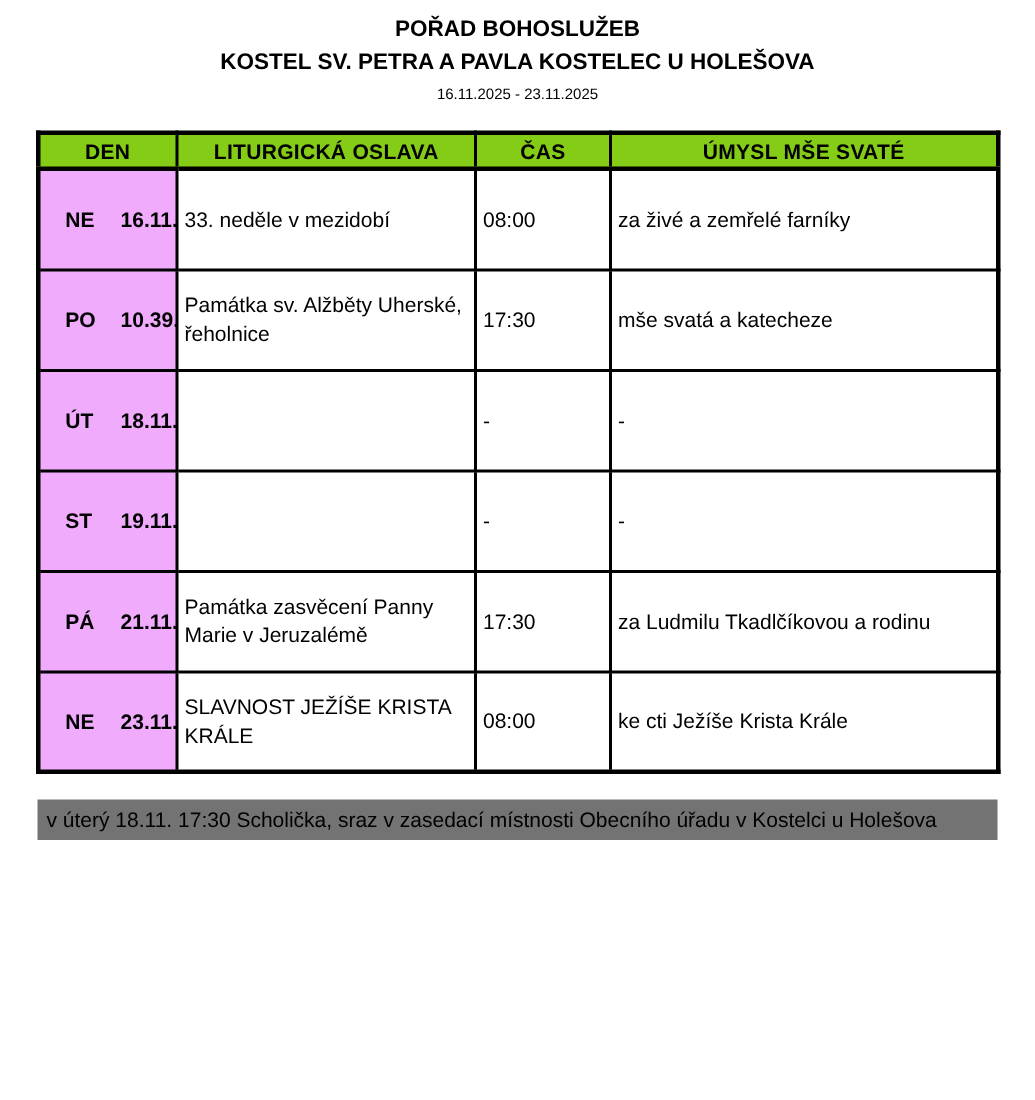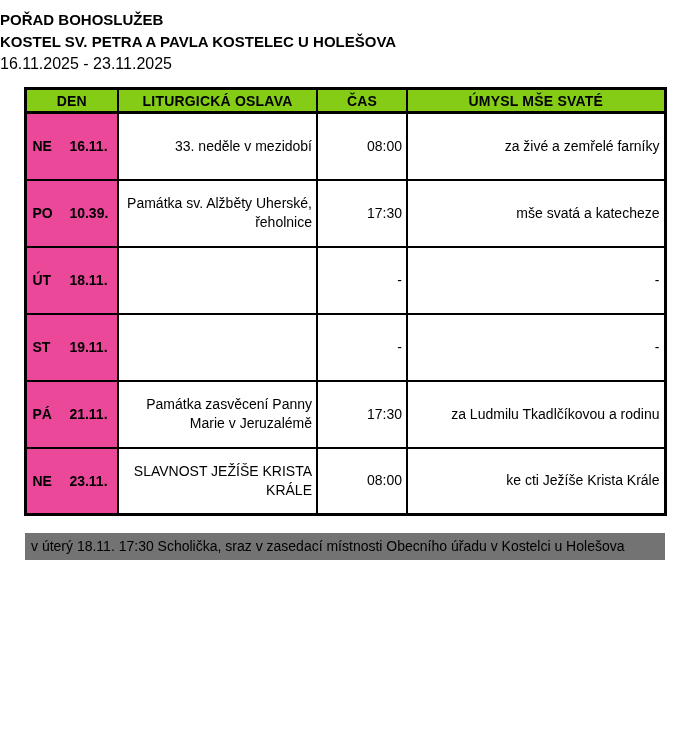--- a/index.html
+++ b/index.html
@@ -9,34 +9,35 @@
     font-family: "Liberation Sans", sans-serif;
     color: #000000;
   }
   .page {
     width: 690px;
     height: 733px;
     background: #ffffff;
     overflow: hidden;
   }
   .doc-header {
+    text-align: center;
     padding-top: 9px;
   }
   .doc-title {
     font-size: 15px;
     font-weight: bold;
     line-height: 22px;
   }
   .doc-subtitle {
     font-size: 15px;
     font-weight: bold;
     line-height: 22px;
   }
   .doc-daterange {
-    font-size: 16px;
+    font-size: 10px;
     font-weight: normal;
     line-height: 21px;
   }
   table.schedule {
     width: 640px;
     margin: 13px auto 0 auto;
     border-collapse: collapse;
     table-layout: fixed;
   }
   table.schedule col.c-day   { width: 93px; }
@@ -52,30 +53,30 @@
   table.schedule thead th {
     background: #84cc16;
     font-weight: bold;
     height: 24px;
     text-align: center;
     border-bottom: 3px solid #000000;
     letter-spacing: 0.2px;
   }
   table.schedule tbody tr { height: 67px; }
   td.cell-day {
-    background: #ec4899;
+    background: #f0abfc;
     font-weight: bold;
     text-align: left;
-    padding-left: 6px;
+    padding-left: 17px;
     white-space: nowrap;
   }
   td.cell-day .day-abbr { display: inline-block; min-width: 24px; }
   td.cell-day .day-date { display: inline-block; margin-left: 9px; }
   td.cell-lit, td.cell-time, td.cell-int {
-    text-align: right;
+    text-align: left;
     padding: 2px 4px;
     line-height: 19px;
   }
   .footer-note {
     width: 640px;
     margin: 17px auto 0 auto;
     background: #737373;
     font-size: 14px;
     line-height: 20px;
     padding: 3px 6px 4px 6px;

